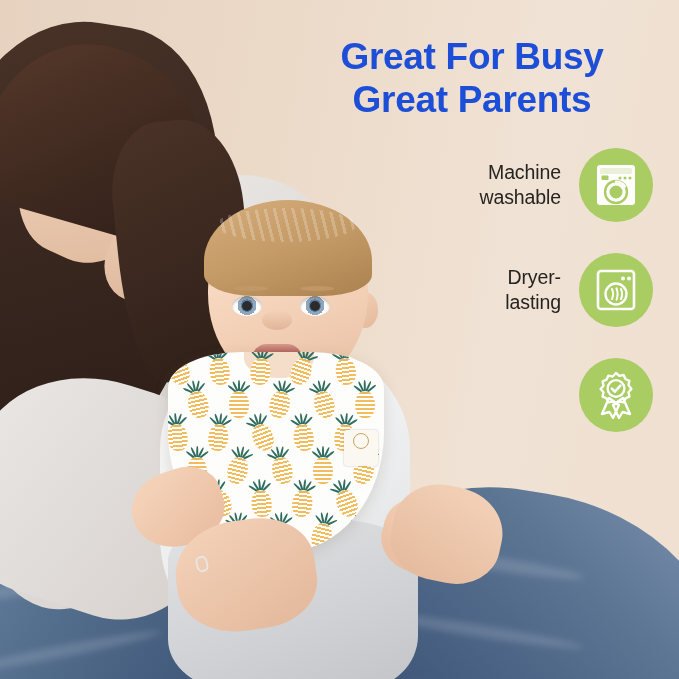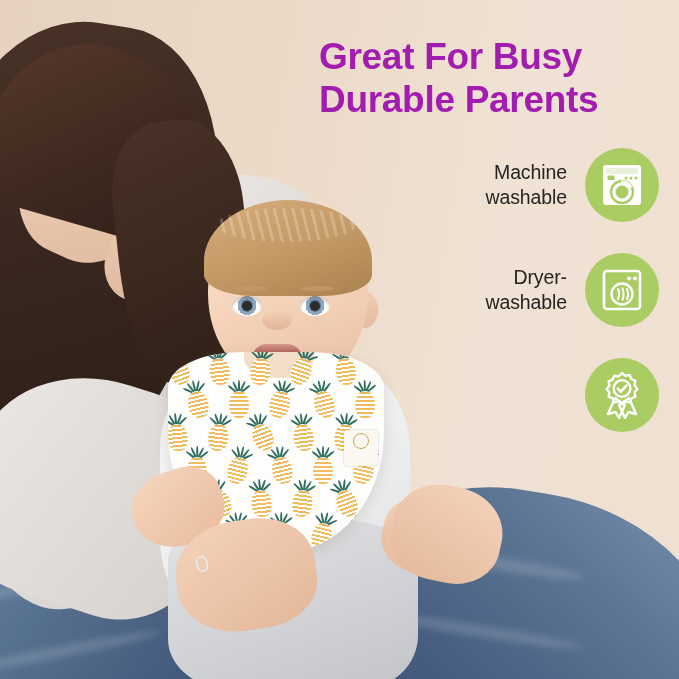--- a/index.html
+++ b/index.html
@@ -232,29 +232,29 @@
   }
   .pine .leaf i{
     position:absolute; left:6px; bottom:0; width:2.4px; height:14px;
     background:#2f6d5e; border-radius:40%;
     transform-origin:50% 100%;
   }
 
   
   .panel{ position:absolute; right:0; top:0; width:380px; height:679px; }
   .headline{
-    position:absolute; right:30px; top:36px; width:330px;
-    text-align:left;
+    position:absolute; right:42px; top:36px; width:330px;
+    text-align:center;
     font-size:37px; line-height:1.16; font-weight:700;
-    letter-spacing:-.3px; color:#a21caf;
+    letter-spacing:-.3px; color:#1d4ed8;
   }
   .headline .l2{ display:block; }
 
   .features{
-    position:absolute; right:20px; top:148px; width:340px;
+    position:absolute; right:26px; top:148px; width:340px;
     display:flex; flex-direction:column; gap:31px;
   }
   .feature{
     display:flex; align-items:center; justify-content:flex-end; gap:18px;
   }
   .feature-label{
     font-size:19.5px; line-height:1.3; font-weight:400;
     color:#262420; text-align:right; letter-spacing:-.1px;
     white-space:pre-line;
   }
@@ -629,21 +629,21 @@
     <div class="b-hand-r"></div>
     <div class="m-hand"></div>
     <div class="m-ring"></div>
     <div class="m-hand-r"></div>
   </div>
 
   <div class="panel">
 
     <div class="headline">
       <span>Great For Busy</span>
-      <span class="l2">Durable Parents</span>
+      <span class="l2">Great Parents</span>
     </div>
 
     <div class="features">
 
       <div class="feature">
         <div class="feature-label">Machine
 washable</div>
         <div class="icon-circle">
           <svg width="42" height="44" viewBox="0 0 42 44" aria-hidden="true">
             <rect x="2" y="2" width="38" height="40" rx="3" fill="#ffffff"></rect>
@@ -654,21 +654,21 @@
             <circle cx="35" cy="15" r="1.5" fill="#a9cc63"></circle>
             <circle cx="21" cy="29" r="11" fill="none" stroke="#a9cc63" stroke-width="2.4"></circle>
             <circle cx="21" cy="29" r="6.5" fill="#a9cc63"></circle>
             <path d="M21 18.5a10.5 10.5 0 0 1 9 5" fill="none" stroke="#ffffff" stroke-width="2.2" stroke-linecap="round"></path>
           </svg>
         </div>
       </div>
 
       <div class="feature">
         <div class="feature-label">Dryer-
-washable</div>
+lasting</div>
         <div class="icon-circle">
           <svg width="42" height="44" viewBox="0 0 42 44" aria-hidden="true">
             <rect x="3" y="3" width="36" height="38" rx="3" fill="none" stroke="#ffffff" stroke-width="2.6"></rect>
             <circle cx="28" cy="10.5" r="2" fill="#ffffff"></circle>
             <circle cx="34" cy="10.5" r="2" fill="#ffffff"></circle>
             <circle cx="21" cy="26" r="10.5" fill="none" stroke="#ffffff" stroke-width="2.4"></circle>
             <path d="M17 31c1.5-3.4 1.5-6.6 0-10" fill="none" stroke="#ffffff" stroke-width="2" stroke-linecap="round"></path>
             <path d="M21.5 31.6c1.5-3.4 1.5-6.9 0-11.2" fill="none" stroke="#ffffff" stroke-width="2" stroke-linecap="round"></path>
             <path d="M26 31c1.5-3.4 1.5-6.6 0-10" fill="none" stroke="#ffffff" stroke-width="2" stroke-linecap="round"></path>
           </svg>

